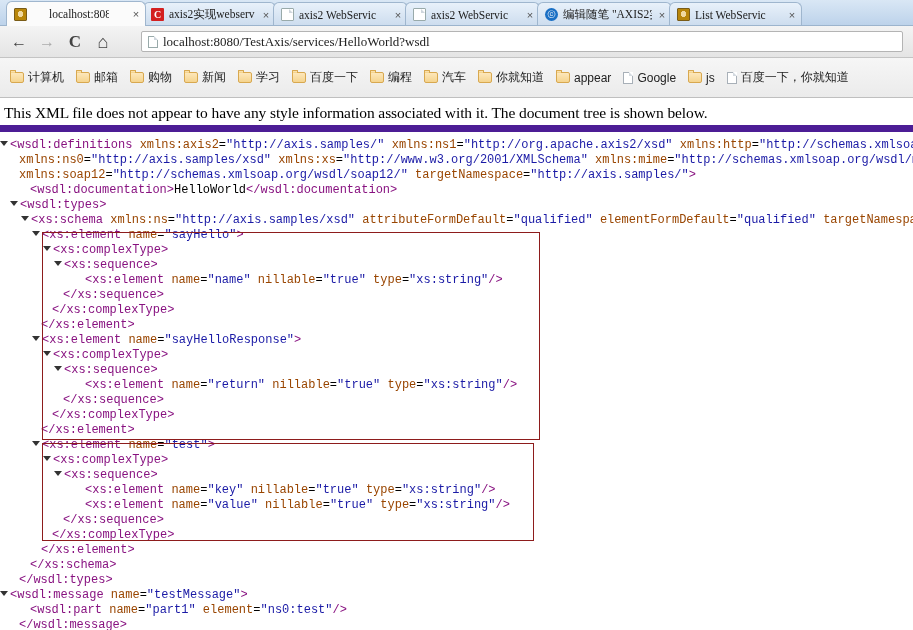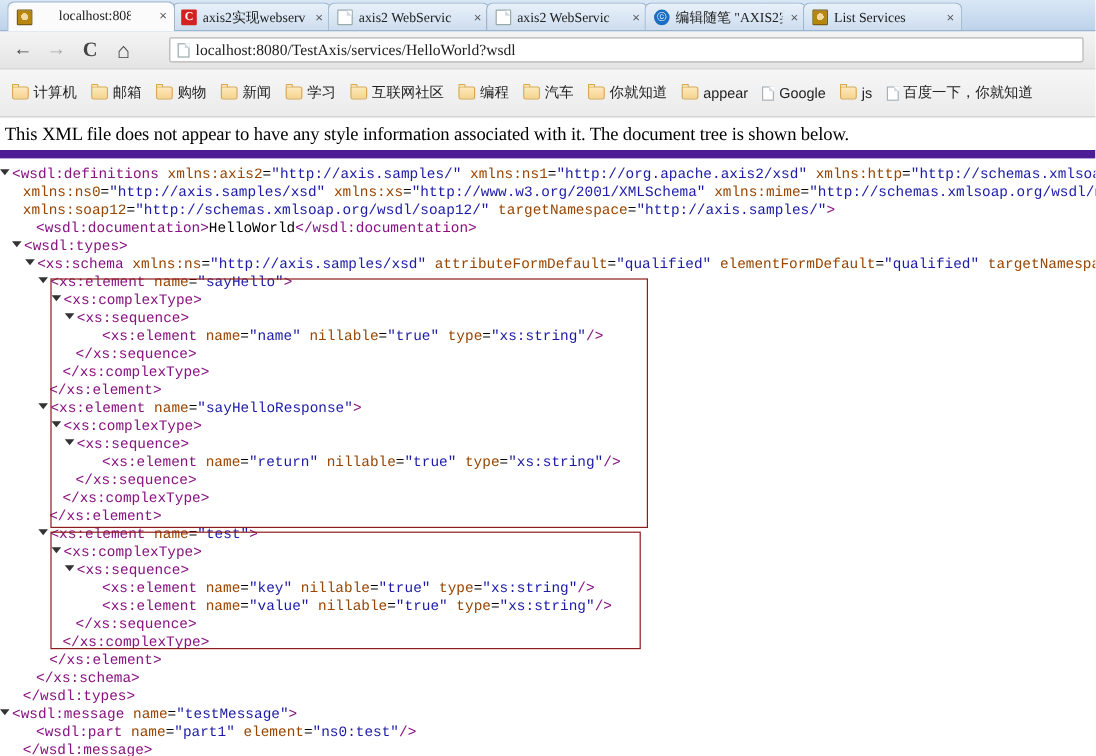--- a/index.html
+++ b/index.html
@@ -215,21 +215,21 @@
         <span class="tab-title">axis2 WebServic</span>
         <span class="tab-close">×</span>
       </div>
       <div class="tab" style="width: 135px;">
         <span class="favicon fav-blue">ⓒ</span>
         <span class="tab-title">编辑随笔 "AXIS2实</span>
         <span class="tab-close">×</span>
       </div>
       <div class="tab" style="width: 133px;">
         <span class="favicon fav-globe"></span>
-        <span class="tab-title">List Services</span>
+        <span class="tab-title">List WebServic</span>
         <span class="tab-close">×</span>
       </div>
     </div>
 
   <div class="navbar">
     <div class="navbtn">←</div>
     <div class="navbtn disabled">→</div>
     <div class="navbtn" style="font-family:'Liberation Serif',serif;font-weight:bold;font-size:17px;">C</div>
     <div class="navbtn" style="font-size:18px;">⌂</div>
     <div class="omnibox">
@@ -254,21 +254,21 @@
       <div class="bm">
         <span class="folder-icon"></span>
         <span>新闻</span>
       </div>
       <div class="bm">
         <span class="folder-icon"></span>
         <span>学习</span>
       </div>
       <div class="bm">
         <span class="folder-icon"></span>
-        <span>互联网社区</span>
+        <span>百度一下</span>
       </div>
       <div class="bm">
         <span class="folder-icon"></span>
         <span>编程</span>
       </div>
       <div class="bm">
         <span class="folder-icon"></span>
         <span>汽车</span>
       </div>
       <div class="bm">

